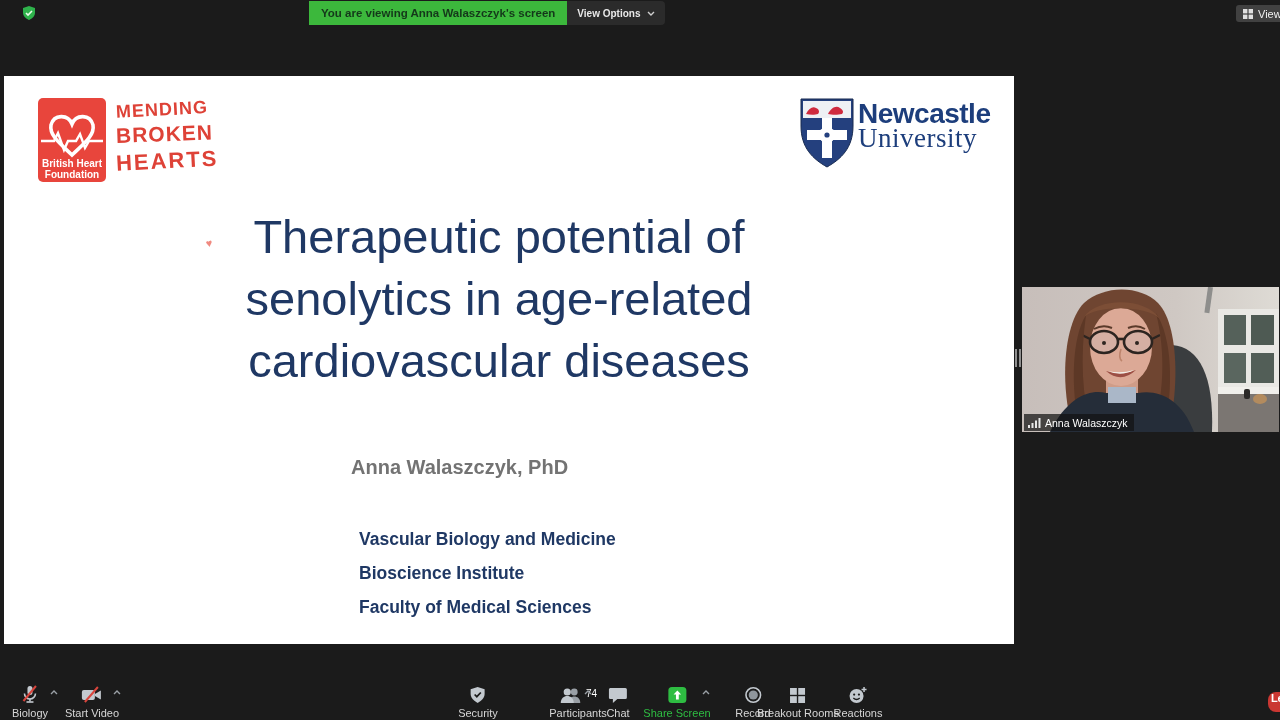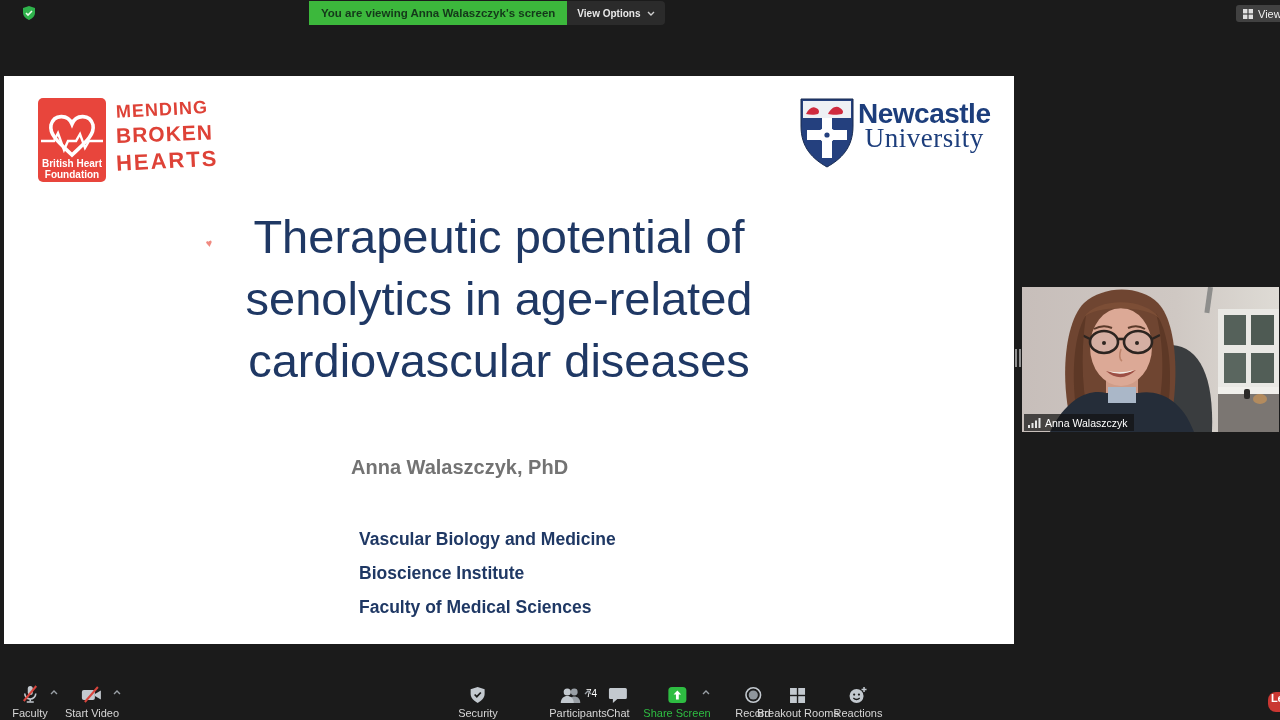--- a/index.html
+++ b/index.html
@@ -16,21 +16,21 @@
 
   
   .slide { position:absolute; left:4px; top:76px; width:1010px; height:568px; background:#ffffff; }
   .bhf-box { position:absolute; left:34px; top:22px; }
   .bhf-tagline { position:absolute; left:112px; top:24px; width:110px; color:#de4237; font-weight:bold; line-height:1.05; }
   .bhf-tagline .tl1 { display:block; font-size:18px; transform:rotate(-3deg); letter-spacing:1px; }
   .bhf-tagline .tl2 { display:block; font-size:21px; transform:rotate(-2deg); letter-spacing:1px; margin-top:4px; }
   .bhf-tagline .tl3 { display:block; font-size:22px; transform:rotate(-3deg); letter-spacing:2px; margin-top:4px; position:relative; }
   .mini-heart { position:absolute; left:90px; top:138px; color:#f08a80; font-size:11px; transform:rotate(-10deg); }
 
-  .ncl-logo { position:absolute; left:796px; top:22px; display:flex; gap:4px;text-align:center; }
+  .ncl-logo { position:absolute; left:796px; top:22px; display:flex; gap:4px; }
   .ncl-text { line-height:25px; color:#1d3e7c; margin-top:3px; }
   .ncl-word1 { display:block; font-size:28px; font-weight:bold; letter-spacing:-0.5px; }
   .ncl-word2 { display:block; font-size:27px; font-family:"Liberation Serif", serif; letter-spacing:0.5px; }
 
   .slide-title { position:absolute; left:0; top:130px; width:990px; text-align:center; color:#1f3864; font-size:47px; line-height:62px; }
   .slide-author { position:absolute; left:347px; top:380px; color:#737373; font-size:20px; font-weight:bold; }
   .affil { position:absolute; left:355px; color:#1f3864; font-size:17.5px; font-weight:bold; }
   .affil-0 { top:453px; } .affil-1 { top:487px; } .affil-2 { top:521px; }
 
   
@@ -201,21 +201,21 @@
   <div class="tb-item" style="left:30px;">
     <span class="tb-icon">
       <svg width="20" height="19" viewBox="0 0 20 19">
         <rect x="7.5" y="1" width="5" height="9" rx="2.5" fill="#c3c9cf"></rect>
         <path d="M4.5 8.5 a5.5 5.5 0 0 0 11 0" fill="none" stroke="#c3c9cf" stroke-width="1.6"></path>
         <line x1="10" y1="14" x2="10" y2="16.5" stroke="#c3c9cf" stroke-width="1.6"></line>
         <line x1="6.5" y1="17" x2="13.5" y2="17" stroke="#c3c9cf" stroke-width="1.6"></line>
         <line x1="3.5" y1="16" x2="16" y2="1" stroke="#d8453d" stroke-width="2"></line>
       </svg>
     </span>
-    <span class="lbl">Faculty</span>
+    <span class="lbl">Biology</span>
   </div>
   <svg class="caret" style="left:50px;" width="8" height="5" viewBox="0 0 8 5">
     <polyline points="1,4 4,1 7,4" fill="none" stroke="#9aa0a6" stroke-width="1.4"></polyline>
   </svg>
 
   <div class="tb-item" style="left:92px;">
     <span class="tb-icon">
       <svg width="24" height="18" viewBox="0 0 24 18">
         <rect x="2" y="4" width="13" height="10" rx="2" fill="#c3c9cf"></rect>
         <path d="M15 8 L21 4.5 V13.5 L15 10 Z" fill="#c3c9cf"></path>

